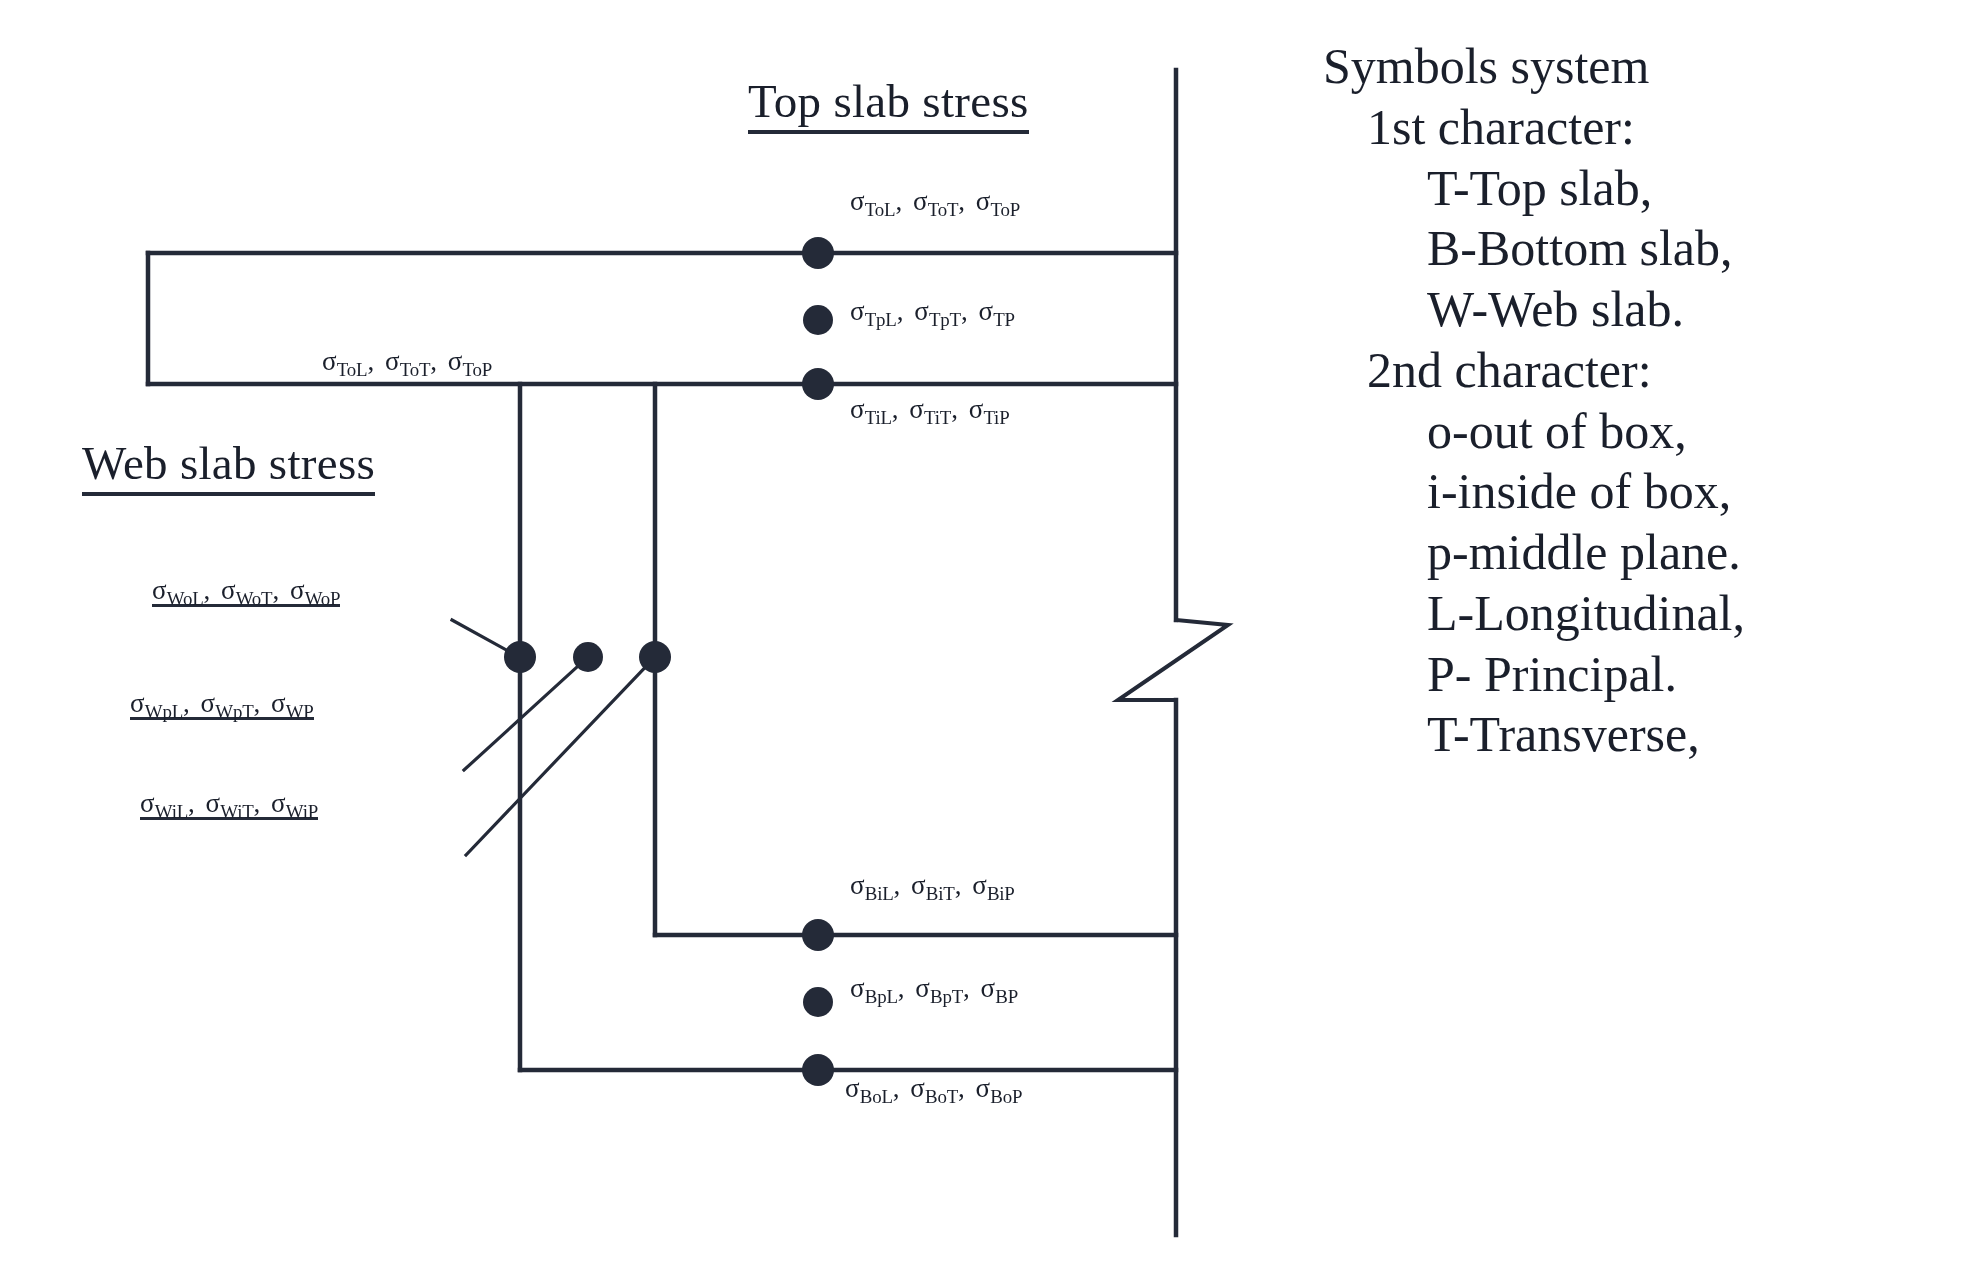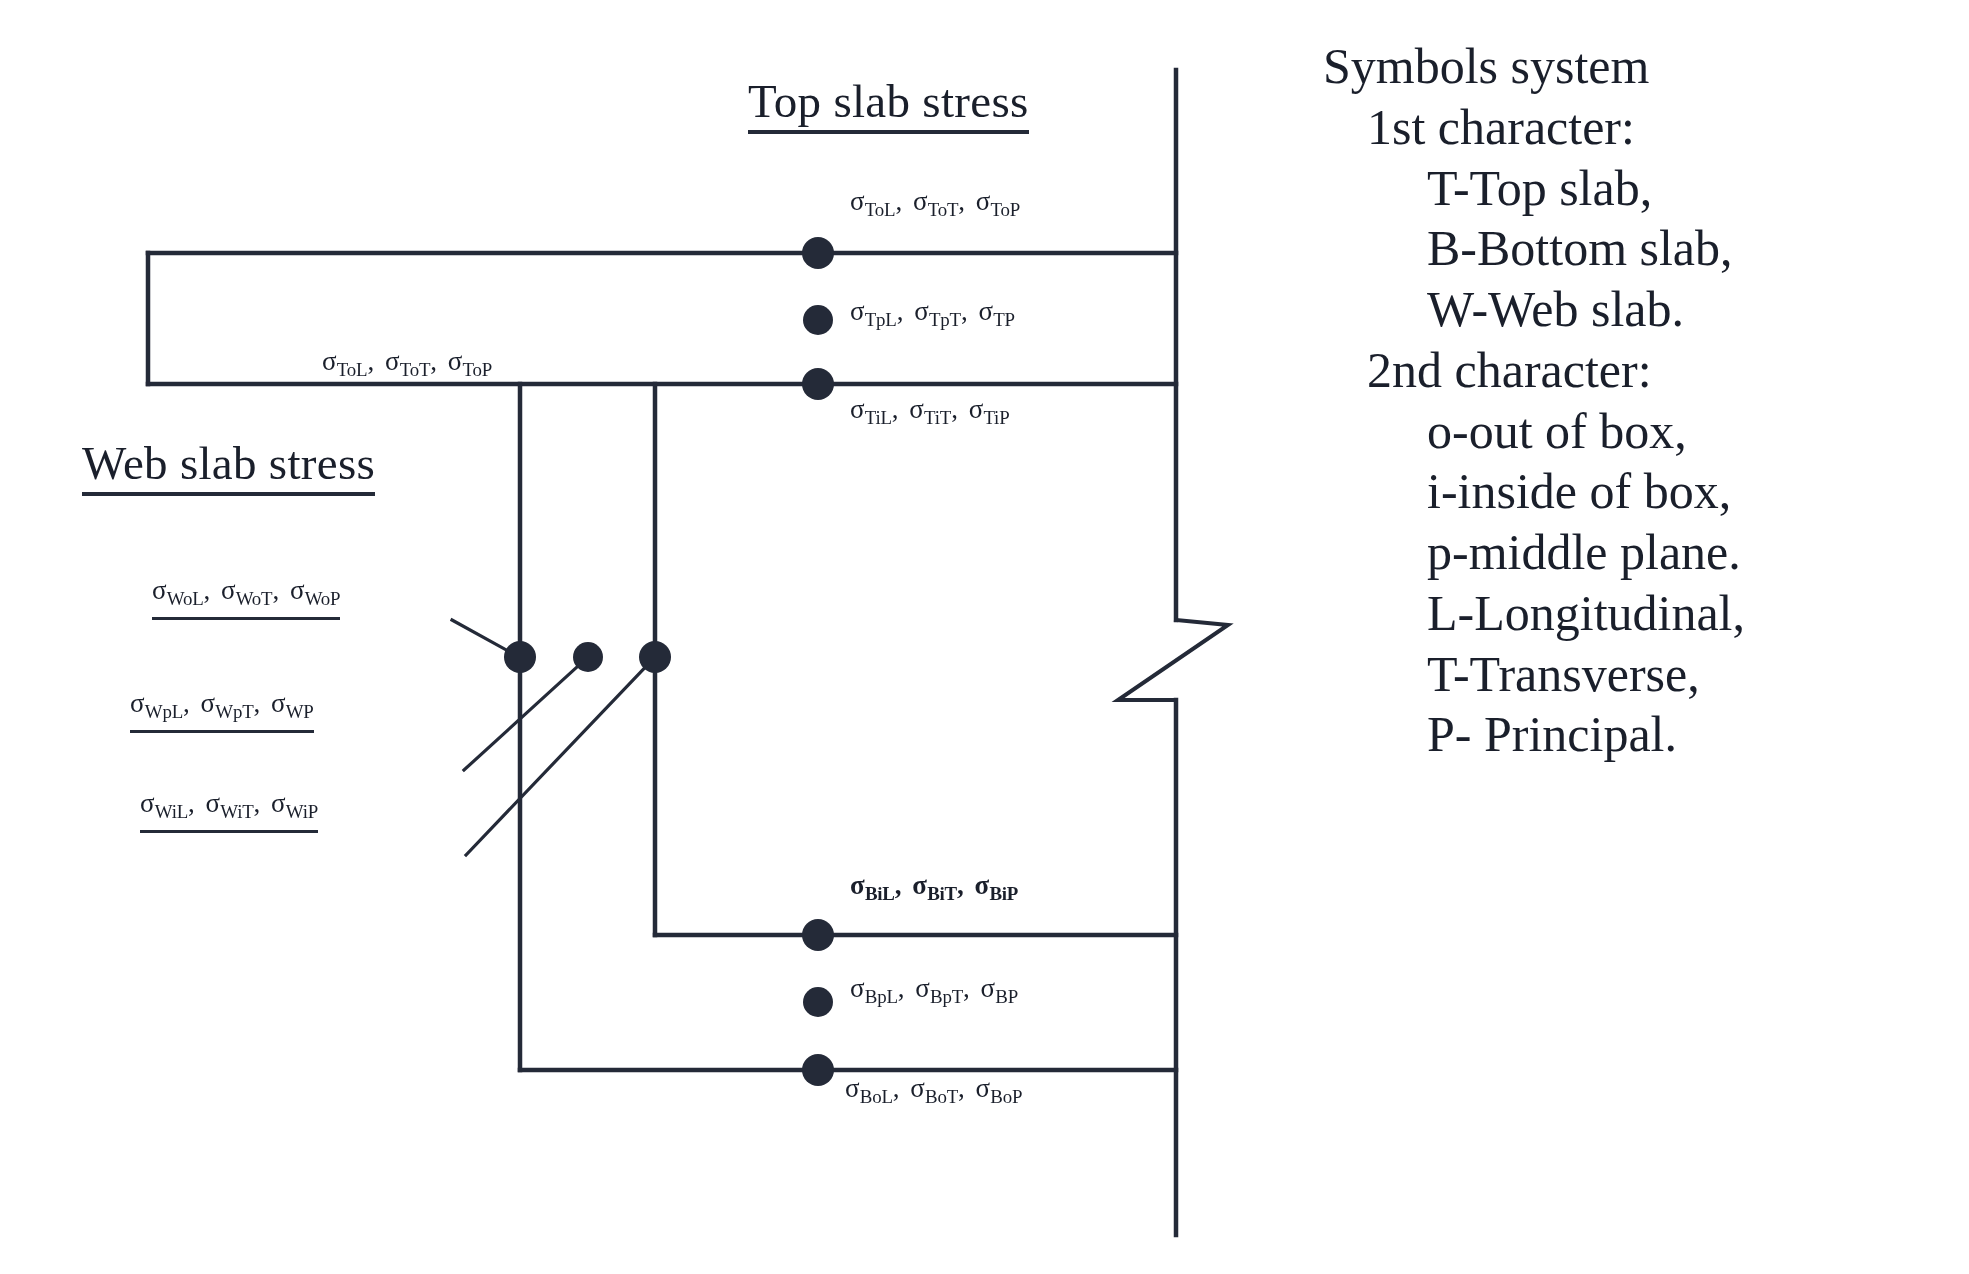--- a/index.html
+++ b/index.html
@@ -32,21 +32,21 @@
   }
   .sig sub{
     font-size:0.70em;
     line-height:0;
     vertical-align:-0.33em;
     letter-spacing:-0.2px;
   }
   .sig .cm{letter-spacing:2px;}
   .underlined{
     border-bottom:3.5px solid #242a38;
-    padding-bottom:13px;
+    padding-bottom:0;
   }
 
   
   #legend{
     position:absolute;
     left:1315px;top:36px;
     width:640px;
   }
   #legend .ln{
     font-size:50px;
@@ -117,37 +117,37 @@
   <div class="lbl sig" style="left:850px;top:396px;">σ<sub>TiL</sub><span class="cm">, </span>σ<sub>TiT</sub><span class="cm">, </span>σ<sub>TiP</sub></div>
 
   <div class="lbl sig" style="left:322px;top:348px;">σ<sub>ToL</sub><span class="cm">, </span>σ<sub>ToT</sub><span class="cm">, </span>σ<sub>ToP</sub></div>
 
   <div class="lbl sig underlined" style="left:152px;top:577px;">σ<sub>WoL</sub><span class="cm">, </span>σ<sub>WoT</sub><span class="cm">, </span>σ<sub>WoP</sub></div>
 
   <div class="lbl sig underlined" style="left:130px;top:690px;">σ<sub>WpL</sub><span class="cm">, </span>σ<sub>WpT</sub><span class="cm">, </span>σ<sub>WP</sub></div>
 
   <div class="lbl sig underlined" style="left:140px;top:790px;">σ<sub>WiL</sub><span class="cm">, </span>σ<sub>WiT</sub><span class="cm">, </span>σ<sub>WiP</sub></div>
 
-  <div class="lbl sig" style="left:850px;top:872px;font-weight:bold;">σ<sub>BiL</sub><span class="cm">, </span>σ<sub>BiT</sub><span class="cm">, </span>σ<sub>BiP</sub></div>
+  <div class="lbl sig" style="left:850px;top:872px;">σ<sub>BiL</sub><span class="cm">, </span>σ<sub>BiT</sub><span class="cm">, </span>σ<sub>BiP</sub></div>
 
   <div class="lbl sig" style="left:850px;top:975px;">σ<sub>BpL</sub><span class="cm">, </span>σ<sub>BpT</sub><span class="cm">, </span>σ<sub>BP</sub></div>
 
   <div class="lbl sig" style="left:845px;top:1075px;">σ<sub>BoL</sub><span class="cm">, </span>σ<sub>BoT</sub><span class="cm">, </span>σ<sub>BoP</sub></div>
 
   <div id="legend">
     <div class="ln ind0">Symbols system</div>
 
     <div class="ln ind1">1st character:</div>
     <div class="ln ind2">T-Top slab,</div>
     <div class="ln ind2">B-Bottom slab,</div>
     <div class="ln ind2">W-Web slab.</div>
 
     <div class="ln ind1">2nd character:</div>
     <div class="ln ind2">o-out of box,</div>
     <div class="ln ind2">i-inside of box,</div>
     <div class="ln ind2">p-middle plane.</div>
 
     <div class="ln ind2">L-Longitudinal,</div>
+    <div class="ln ind2">P- Principal.</div>
     <div class="ln ind2">T-Transverse,</div>
-    <div class="ln ind2">P- Principal.</div>
   </div>
 
 </div>
 
 </body></html>

